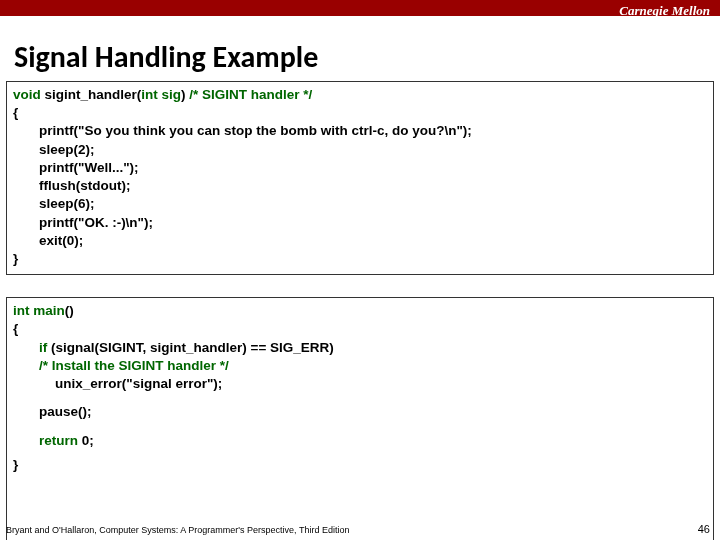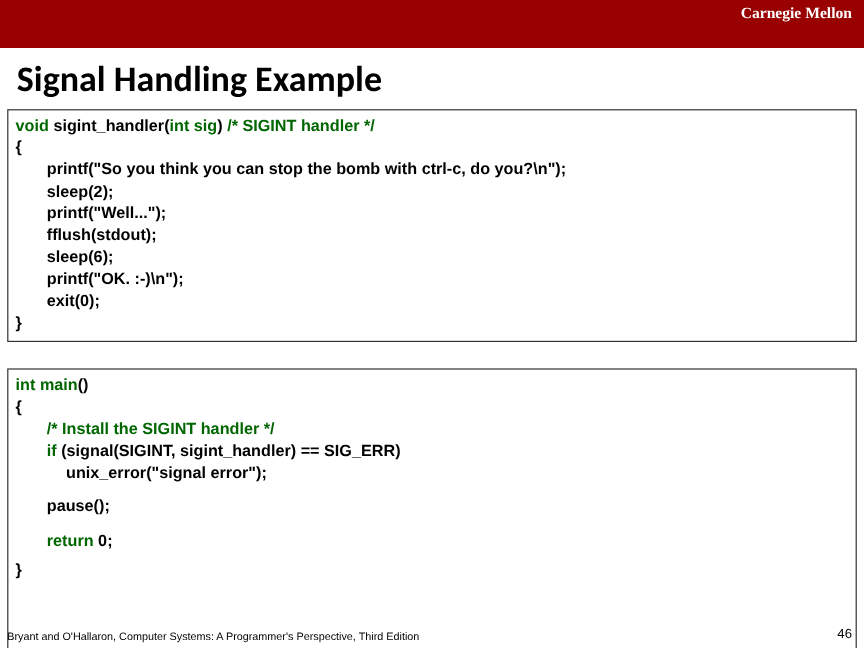--- a/index.html
+++ b/index.html
@@ -6,37 +6,38 @@
   body {
     width: 720px;
     height: 540px;
     font-family: Arial, Helvetica, sans-serif;
     background: #fff;
     position: relative;
     overflow: hidden;
   }
   .header-bar {
     width: 100%;
-    height: 40px;
+    height: 16px;
     background: #990000;
     position: relative;
+    font-style: italic;
   }
   .cmu {
     position: absolute;
     right: 10px;
     top: 3px;
     color: #fff;
     font-weight: bold;
     font-size: 13px;
     font-family: "Times New Roman", Times, serif;
   }
   .title {
     font-size: 30px;
     font-weight: bold;
-    padding: 8px 14px 6px 14px;
+    padding: 22px 14px 6px 14px;
     color: #000;
     font-family: Calibri, Arial, sans-serif;
   }
   .code-box {
     border: 1px solid #333;
     margin: 0 6px 22px 6px;
     padding: 4px 6px 6px 6px;
     font-family: Arial, Helvetica, sans-serif;
     font-size: 13.5px;
     font-weight: bold;
@@ -101,24 +102,24 @@
   <span class="indent1">printf("OK. :-)\n");</span>
   <span class="indent1">exit(0);</span>
   <div>}</div>
 </div>
 
 <div class="code-box box2">
   <div>
     <span class="kw-int">int</span><span class="kw-int"> main</span><span>()</span>
   </div>
   <div>{</div>
-  <span class="indent1 comment">/* Install the SIGINT handler */</span>
   <span class="indent1">
     <span class="kw-if">if</span><span> (signal(SIGINT, sigint_handler) == SIG_ERR)</span>
   </span>
+  <span class="indent1 comment">/* Install the SIGINT handler */</span>
   <span class="indent2">unix_error("signal error");</span>
   <div class="blank"></div>
   <span class="indent1">pause();</span>
   <div class="blank"></div>
   <span class="indent1">
     <span class="kw-return">return</span><span> 0;</span>
   </span>
   <div class="blank-sm"></div>
   <div>}</div>
   <span class="filename">sigint.c</span>

